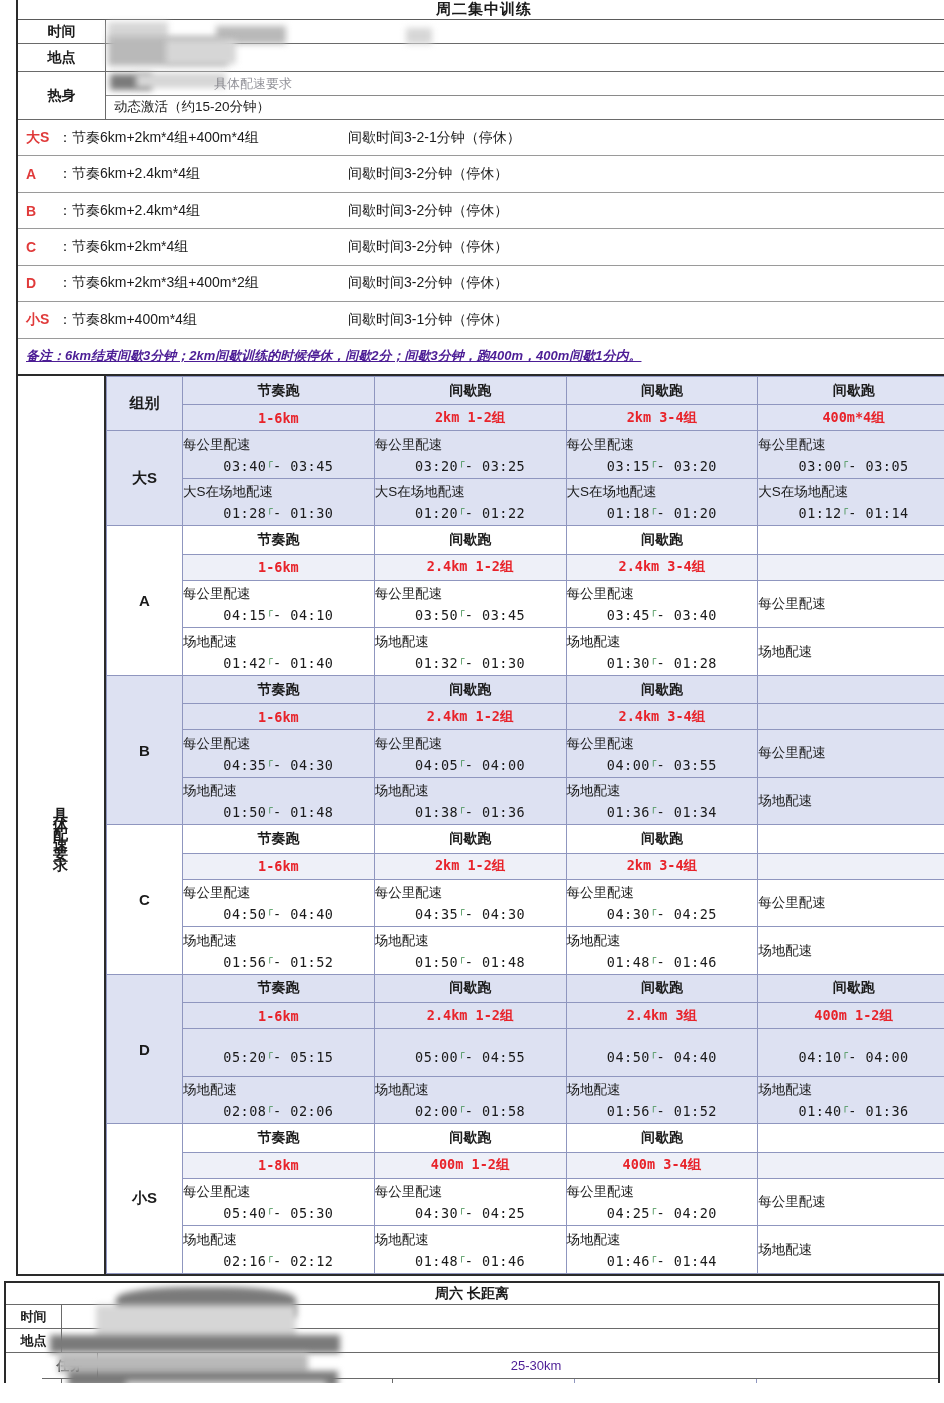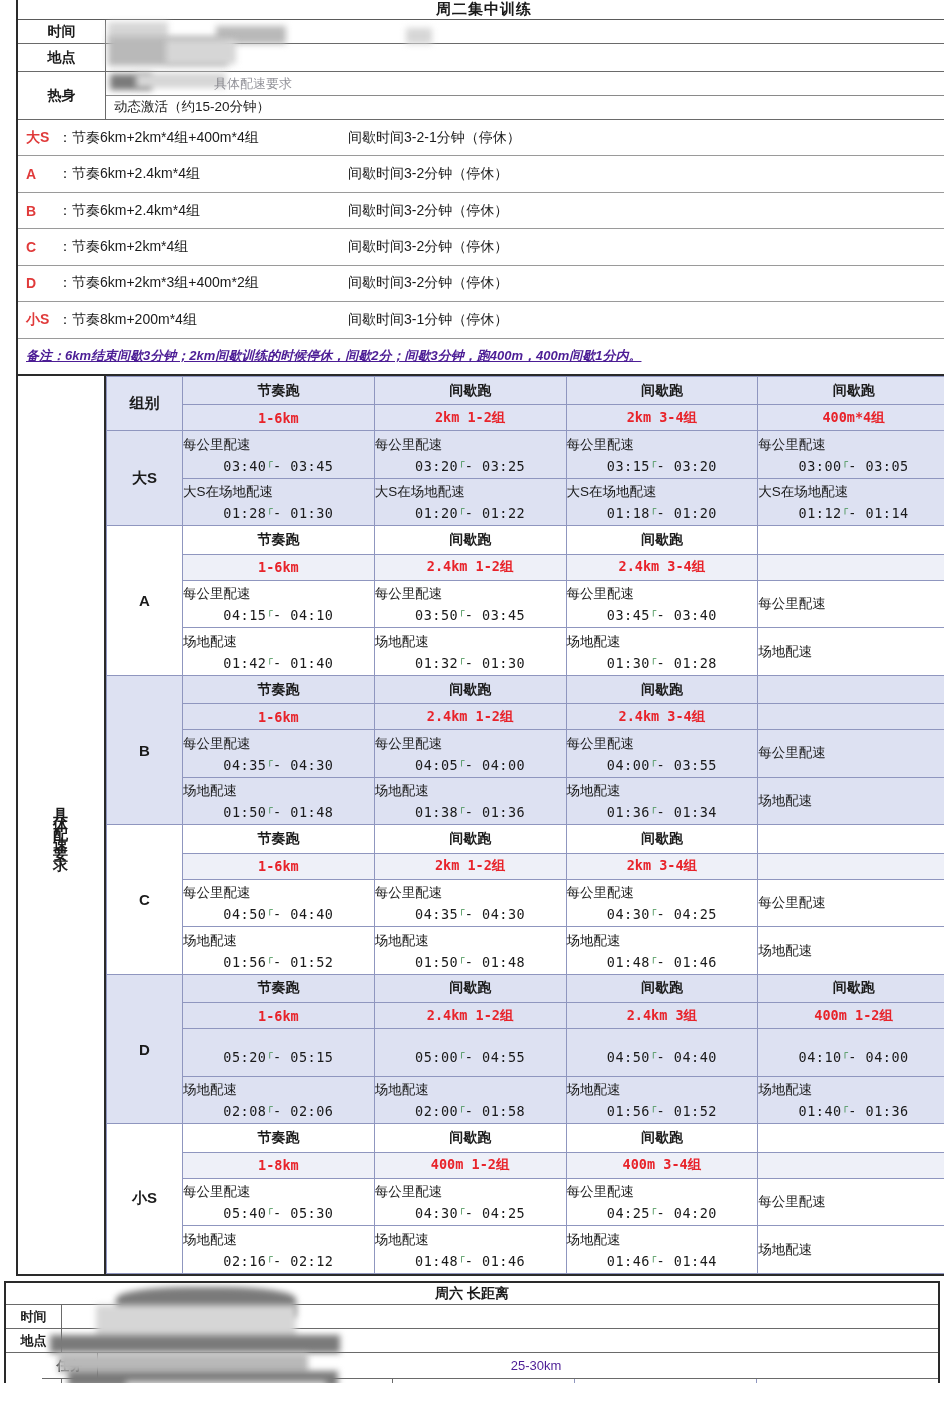--- a/index.html
+++ b/index.html
@@ -386,21 +386,21 @@
         <span class="desc">：节奏6km+2km*4组</span>
         <span class="rest">间歇时间3-2分钟（停休）</span>
       </div>
       <div class="crow">
         <span class="grp">D</span>
         <span class="desc">：节奏6km+2km*3组+400m*2组</span>
         <span class="rest">间歇时间3-2分钟（停休）</span>
       </div>
       <div class="crow">
         <span class="grp">小S</span>
-        <span class="desc">：节奏8km+200m*4组</span>
+        <span class="desc">：节奏8km+400m*4组</span>
         <span class="rest">间歇时间3-1分钟（停休）</span>
       </div>
       <div class="note-row">备注：6km结束间歇3分钟；2km间歇训练的时候停休，间歇2分；间歇3分钟，跑400m，400m间歇1分内。</div>
     </div>
   </div>
 
   <div id="pace-block">
     <div class="vert-label">
       <span class="vert-text">具体配速要求</span>
     </div>

